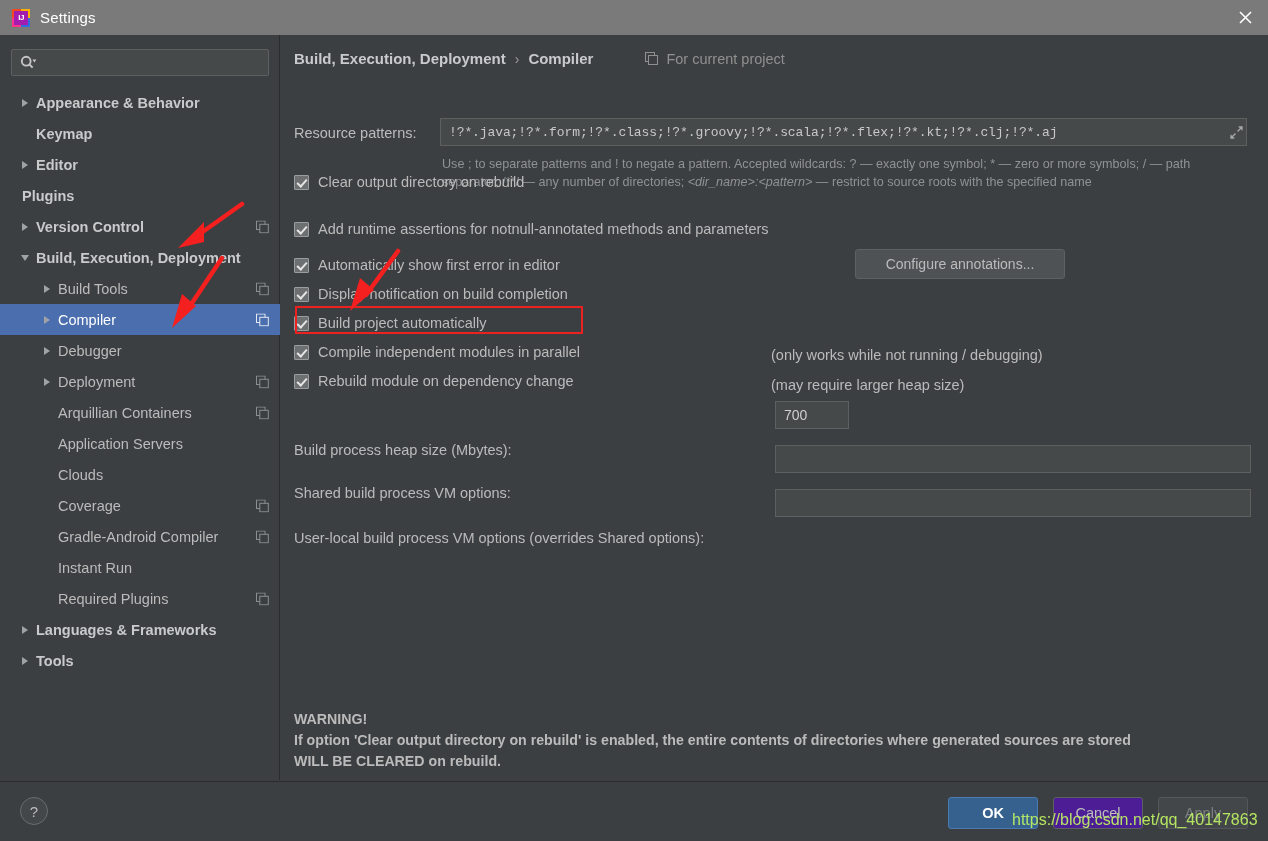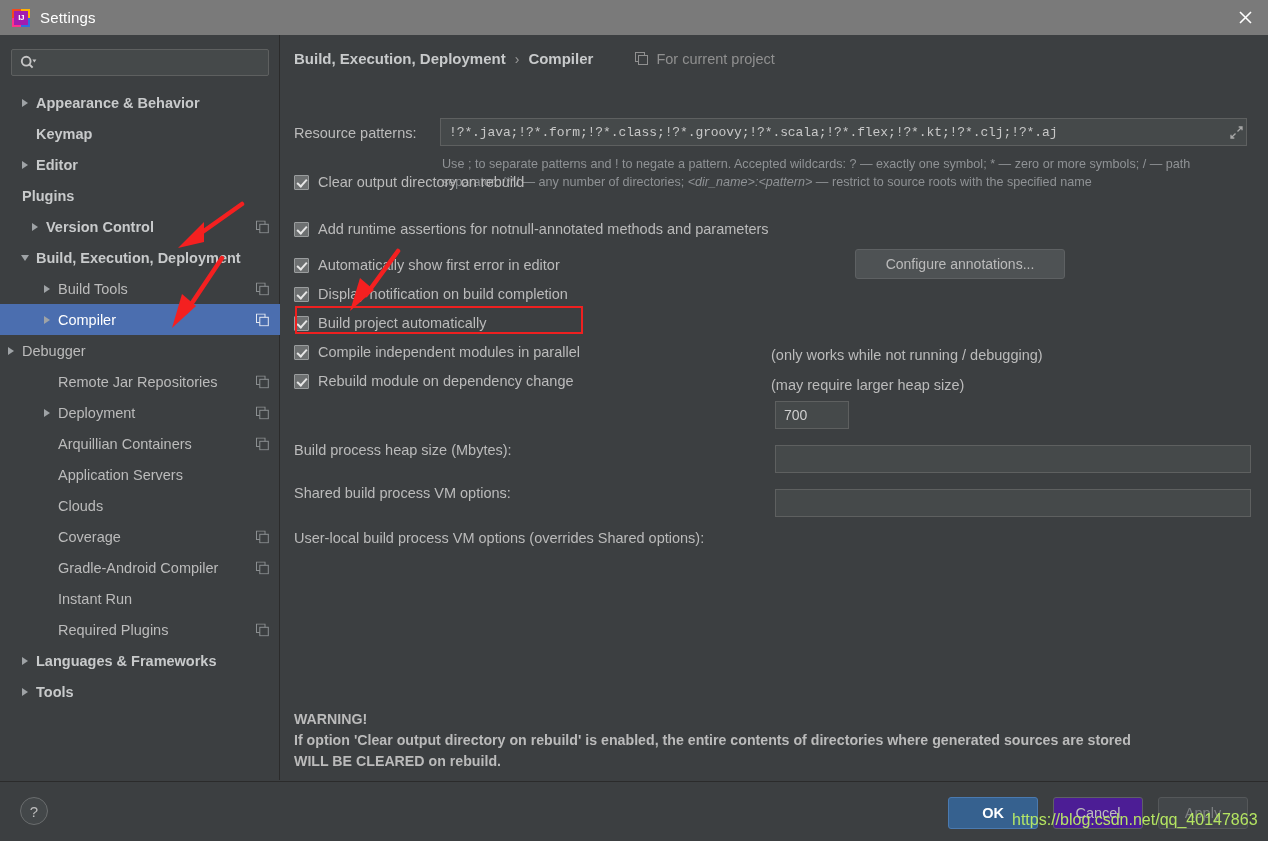--- a/index.html
+++ b/index.html
@@ -94,21 +94,21 @@
     position: absolute; left: 281px; top: 35px; width: 987px; height: 745px;
     background: #3c3f41; color: #bbbbbb;
   }
   .breadcrumb {
     position: absolute; left: 13px; top: 15px;
     display: flex; align-items: center; font-size: 15px; color: #c8cacb;
   }
   .bc-seg { font-weight: bold; }
   .bc-sep { margin: 0 9px; color: #9b9b9b; font-weight: normal; font-size: 14px; }
   .bc-proj {
-    margin-left: 34px; color: #909090; font-weight: normal; font-size: 14.5px;
+    margin-left: 44px; color: #909090; font-weight: normal; font-size: 14.5px;
     display: flex; align-items: center; padding-left: 8px;
   }
   .bc-proj .pic { margin-right: 8px; display:flex; }
 
   .row-label { position: absolute; font-size: 14.5px; color: #bbbbbb; }
 
   .patterns-field {
     position: absolute; left: 159px; top: 83px; width: 807px; height: 28px;
     background: #45494a; border: 1px solid #5e6060;
     display: flex; align-items: center;
@@ -239,21 +239,21 @@
         <div class="tree-item bold" style="padding-left: 14px;">
           <span class="tw-slot">
             <span class="tw"></span>
           </span>
           <span>Editor</span>
         </div>
         <div class="tree-item bold" style="">
           <span class="tw-slot"></span>
           <span>Plugins</span>
         </div>
-        <div class="tree-item bold" style="padding-left: 24px;">
+        <div class="tree-item bold" style="padding-left: 14px;">
           <span class="tw-slot">
             <span class="tw"></span>
           </span>
           <span>Version Control</span>
           <svg class="copy-icon" viewBox="0 0 13 13">
             <rect x="0.5" y="0.5" width="8.5" height="8.5" stroke="#8b8f91" fill="none"></rect>
             <rect x="3.8" y="3.8" width="8.5" height="8.5" stroke="#8b8f91" fill="#3c3f41"></rect>
           </svg>
         </div>
         <div class="tree-item bold" style="padding-left: 14px;">
@@ -275,33 +275,25 @@
         <div class="tree-item selected" style="padding-left: 36px;">
           <span class="tw-slot">
             <span class="tw"></span>
           </span>
           <span>Compiler</span>
           <svg class="copy-icon" viewBox="0 0 13 13">
             <rect x="0.5" y="0.5" width="8.5" height="8.5" stroke="#e6eaf2" fill="none"></rect>
             <rect x="3.8" y="3.8" width="8.5" height="8.5" stroke="#e6eaf2" fill="#4b6eaf"></rect>
           </svg>
         </div>
-        <div class="tree-item" style="">
+        <div class="tree-item" style="padding-left: 36px;">
           <span class="tw-slot">
             <span class="tw"></span>
           </span>
           <span>Debugger</span>
-        </div>
-        <div class="tree-item" style="padding-left: 36px;">
-          <span class="tw-slot"></span>
-          <span>Remote Jar Repositories</span>
-          <svg class="copy-icon" viewBox="0 0 13 13">
-            <rect x="0.5" y="0.5" width="8.5" height="8.5" stroke="#8b8f91" fill="none"></rect>
-            <rect x="3.8" y="3.8" width="8.5" height="8.5" stroke="#8b8f91" fill="#3c3f41"></rect>
-          </svg>
         </div>
         <div class="tree-item" style="padding-left: 36px;">
           <span class="tw-slot">
             <span class="tw"></span>
           </span>
           <span>Deployment</span>
           <svg class="copy-icon" viewBox="0 0 13 13">
             <rect x="0.5" y="0.5" width="8.5" height="8.5" stroke="#8b8f91" fill="none"></rect>
             <rect x="3.8" y="3.8" width="8.5" height="8.5" stroke="#8b8f91" fill="#3c3f41"></rect>
           </svg>

